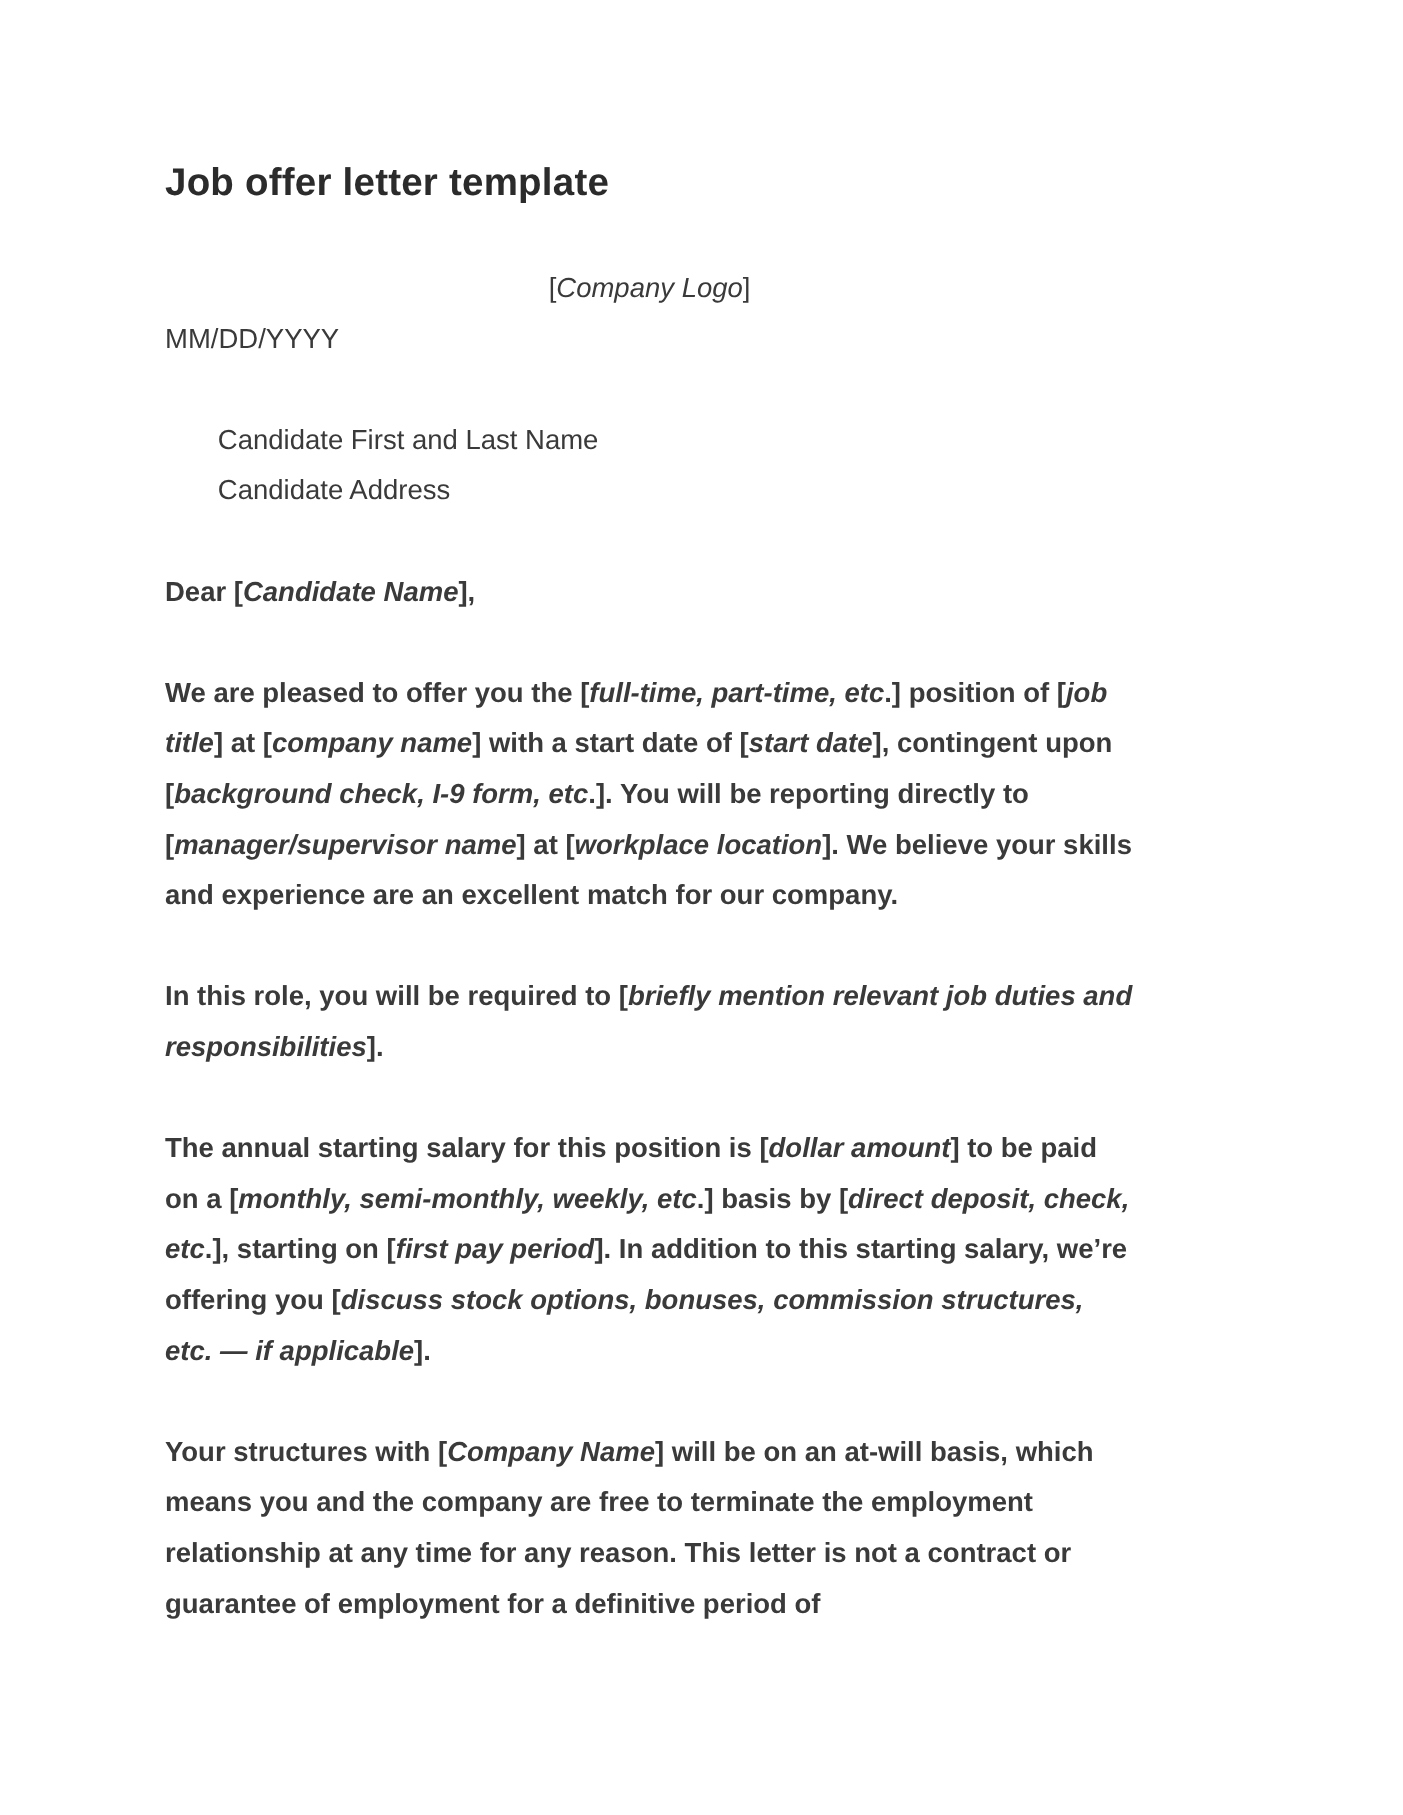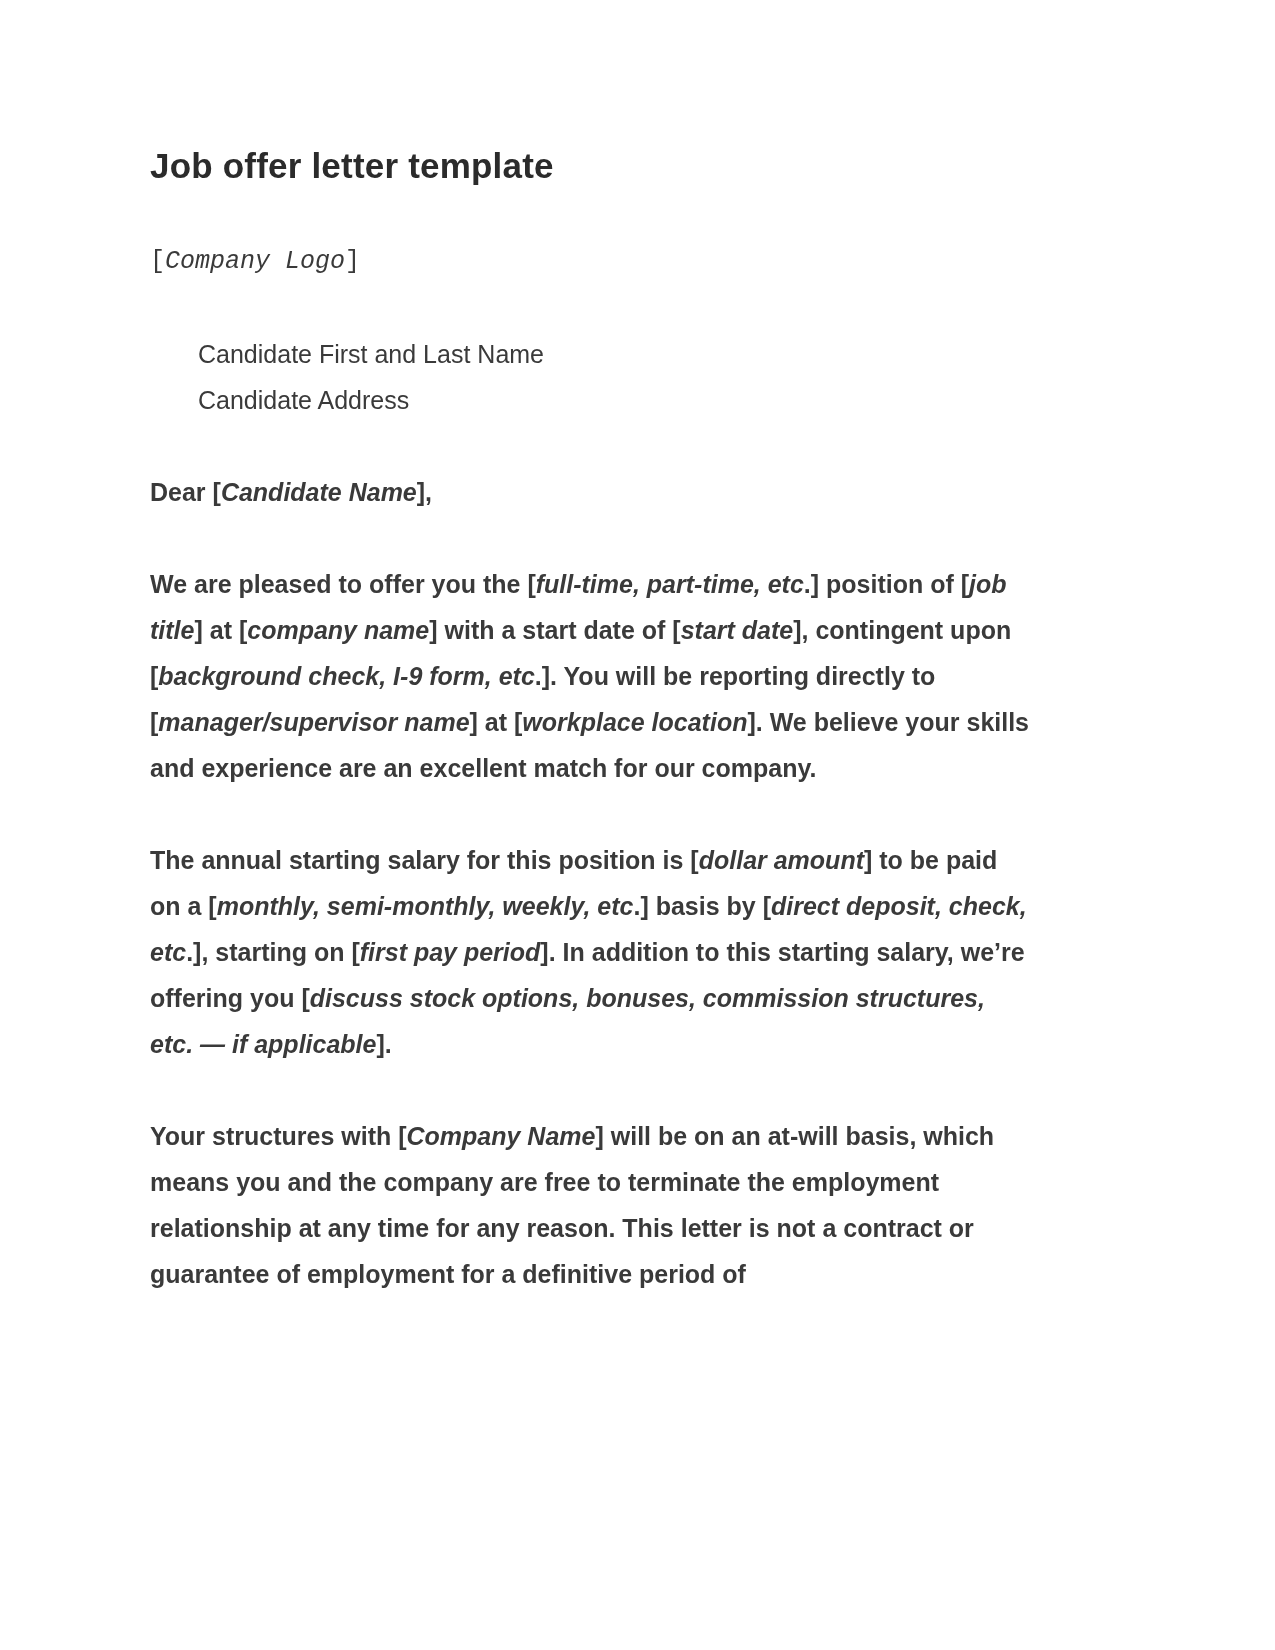--- a/index.html
+++ b/index.html
@@ -24,22 +24,21 @@
     line-height: 42px;
     font-weight: 700;
     color: #2b2b2b;
     margin: 0 0 52px 0;
     letter-spacing: 0.2px;
   }
   .line {
     margin: 0;
   }
   .right {
-    text-align: left;
-    font-family: Liberation Mono, monospace;
+    text-align: center;
   }
   .para {
     margin: 46px 0 0 0;
     font-weight: bold;
   }
   .recipient-block {
     margin-top: 46px;
     margin-left: 48px;
   }
   em {
@@ -48,28 +47,30 @@
 </style>
 </head>
 <body>
 
 <div class="page">
 
   <h1 class="doc-title">Job offer letter template</h1>
 
   <p class="line right"><span>[</span><em>Company Logo</em><span>]</span></p>
 
+  <p class="line">MM/DD/YYYY</p>
 
   <div class="recipient-block">
     <div class="line">Candidate First and Last Name</div>
     <div class="line">Candidate Address</div>
   </div>
 
   <p class="para"><span>Dear [</span><em>Candidate Name</em><span>],</span></p>
 
   <p class="para"><span>We are pleased to offer you the [</span><em>full-time, part-time, etc</em><span>.] position of [</span><em>job title</em><span>] at [</span><em>company name</em><span>] with a start date of [</span><em>start date</em><span>], contingent upon [</span><em>background check, I-9 form, etc</em><span>.]. You will be reporting directly to [</span><em>manager/supervisor name</em><span>] at [</span><em>workplace location</em><span>]. We believe your skills and experience are an excellent match for our company.</span></p>
 
+  <p class="para"><span>In this role, you will be required to [</span><em>briefly mention relevant job duties and responsibilities</em><span>].</span></p>
 
   <p class="para"><span>The annual starting salary for this position is [</span><em>dollar amount</em><span>] to be paid on a [</span><em>monthly, semi-monthly, weekly, etc</em><span>.] basis by [</span><em>direct deposit, check, etc</em><span>.], starting on [</span><em>first pay period</em><span>]. In addition to this starting salary, we’re offering you [</span><em>discuss stock options, bonuses, commission structures, etc. — if applicable</em><span>].</span></p>
 
   <p class="para"><span>Your structures with [</span><em>Company Name</em><span>] will be on an at-will basis, which means you and the company are free to terminate the employment relationship at any time for any reason. This letter is not a contract or guarantee of employment for a definitive period of</span></p>
 
 </div>
 
 </body></html>

